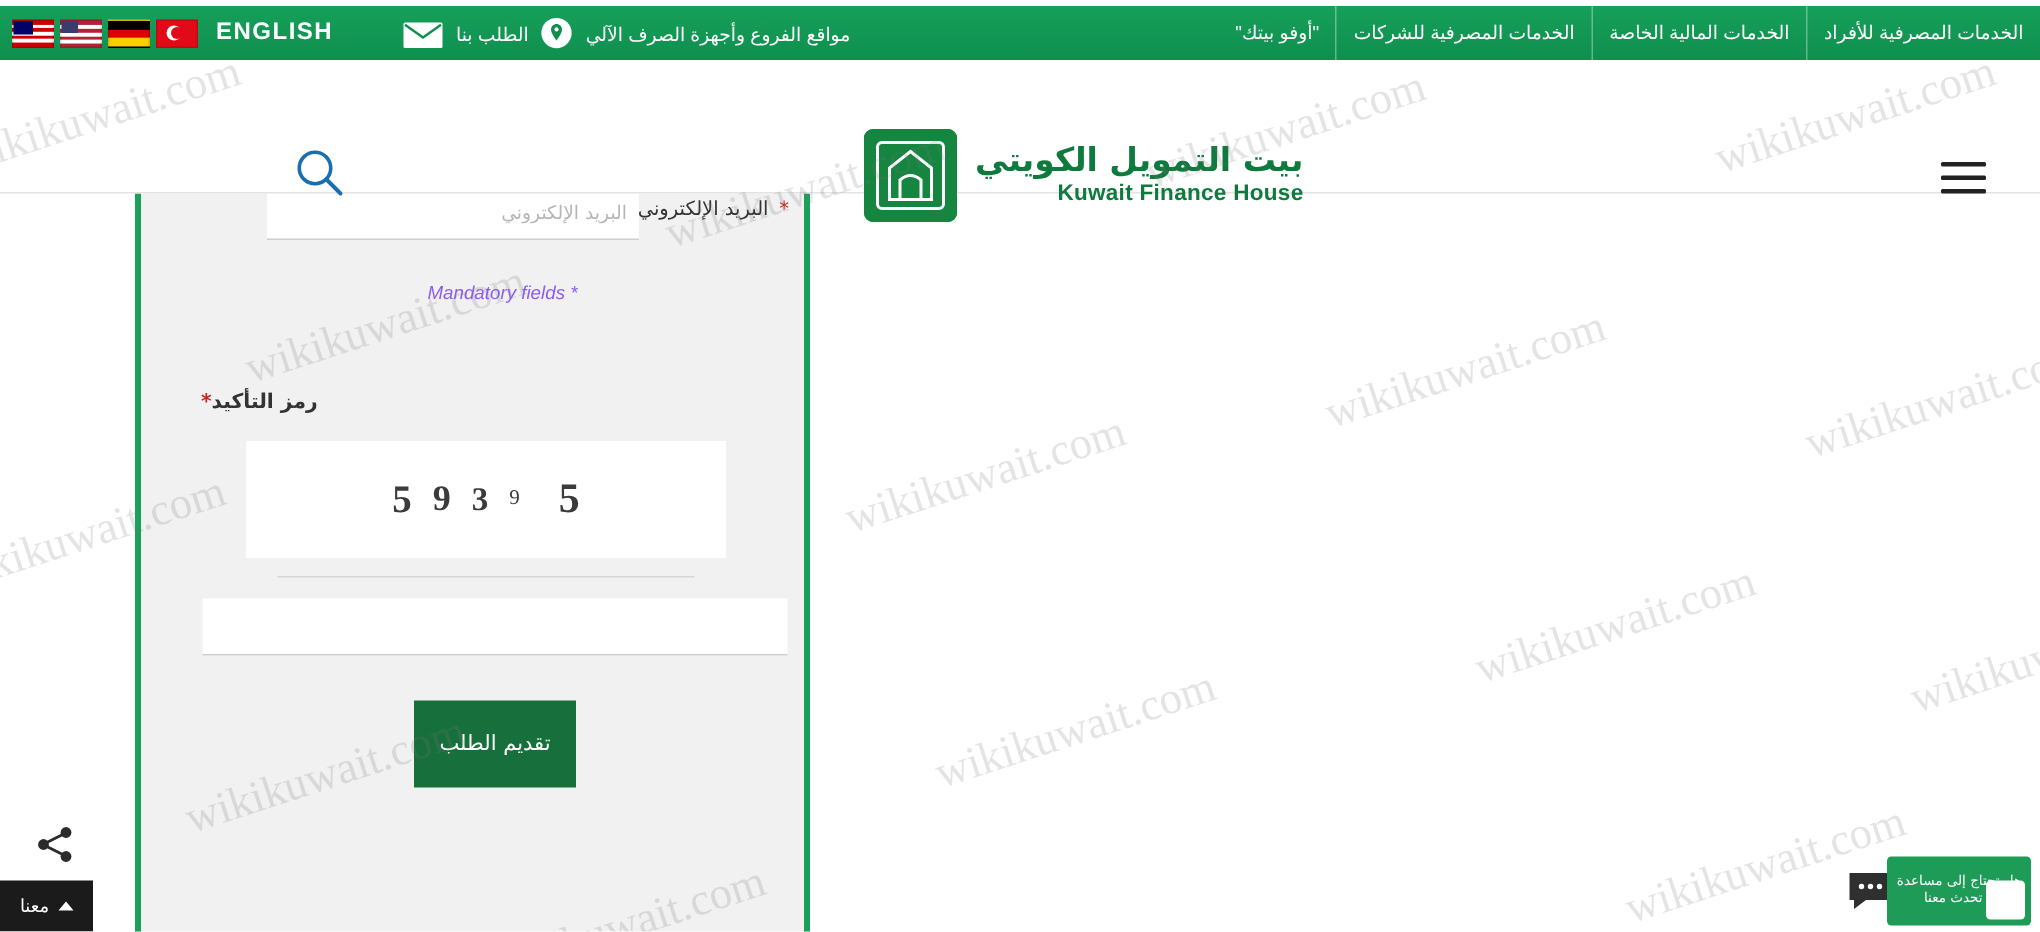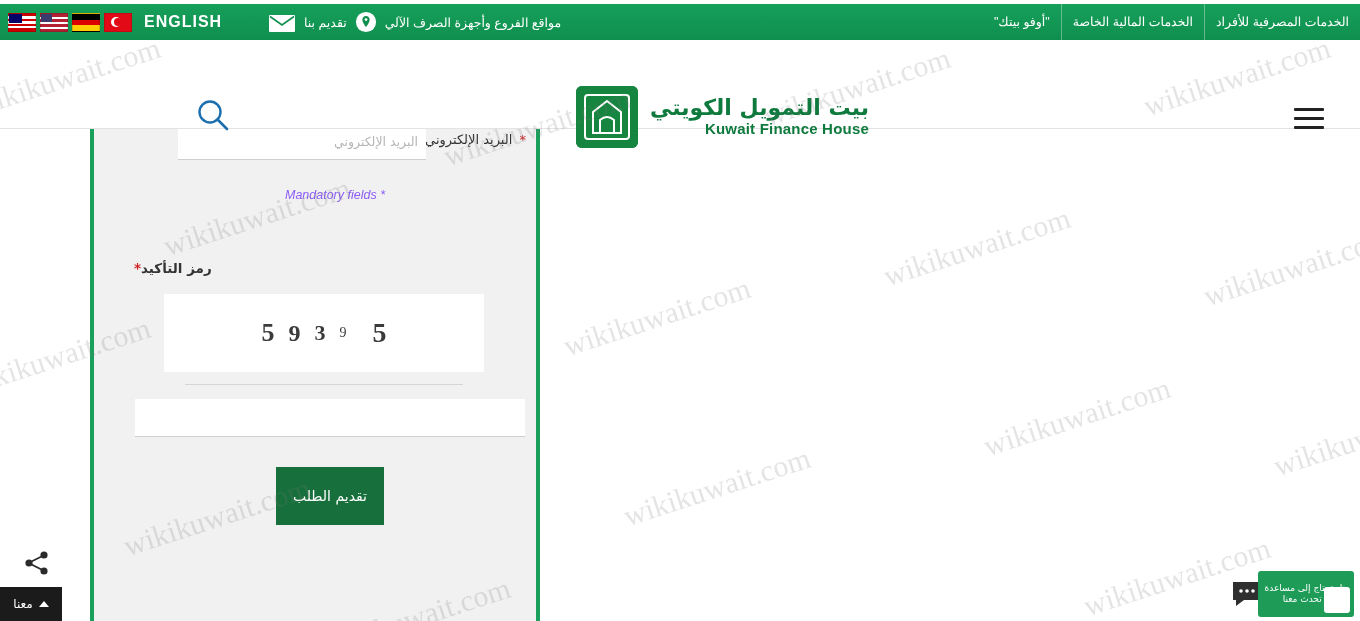--- a/index.html
+++ b/index.html
@@ -207,32 +207,33 @@
 
   <div class="mid">
     <span class="mid-label">مواقع الفروع وأجهزة الصرف الآلي</span>
     <span class="pin-icon">
       <svg viewBox="0 0 24 24" width="22" height="22">
           <circle cx="12" cy="12" r="11" fill="#ffffff"></circle>
           <path d="M12 5.5c-2.2 0-4 1.8-4 4 0 3 4 8 4 8s4-5 4-8c0-2.2-1.8-4-4-4z" fill="#0f8f4e"></path>
           <circle cx="12" cy="9.4" r="1.5" fill="#ffffff"></circle>
         </svg>
     </span>
-    <span class="mid-label">تقديم بنا</span>
+    <span class="mid-label">الطلب بنا</span>
     <span class="mail-icon">
       <svg viewBox="0 0 28 20" width="28" height="20">
           <rect x="1" y="2" width="26" height="17" rx="1" fill="#ffffff"></rect>
           <path d="M2 3.5 L14 12 L26 3.5" stroke="#0f8f4e" stroke-width="1.6" fill="none"></path>
         </svg>
     </span>
   </div>
 
   <div class="nav-right">
     <div class="nav-item">الخدمات المصرفية للأفراد</div>
     <div class="nav-item">الخدمات المالية الخاصة</div>
+    <div class="nav-item">الخدمات المصرفية للشركات</div>
     <div class="nav-item">"أوفو بيتك"</div>
   </div>
 </div>
 
 <div class="header">
 
 
   <div class="search-icon-wrap">
     <svg viewBox="0 0 34 34" width="34" height="34">
         <circle cx="14" cy="14" r="10.5" stroke="#1c6fae" stroke-width="2.4" fill="none"></circle>

